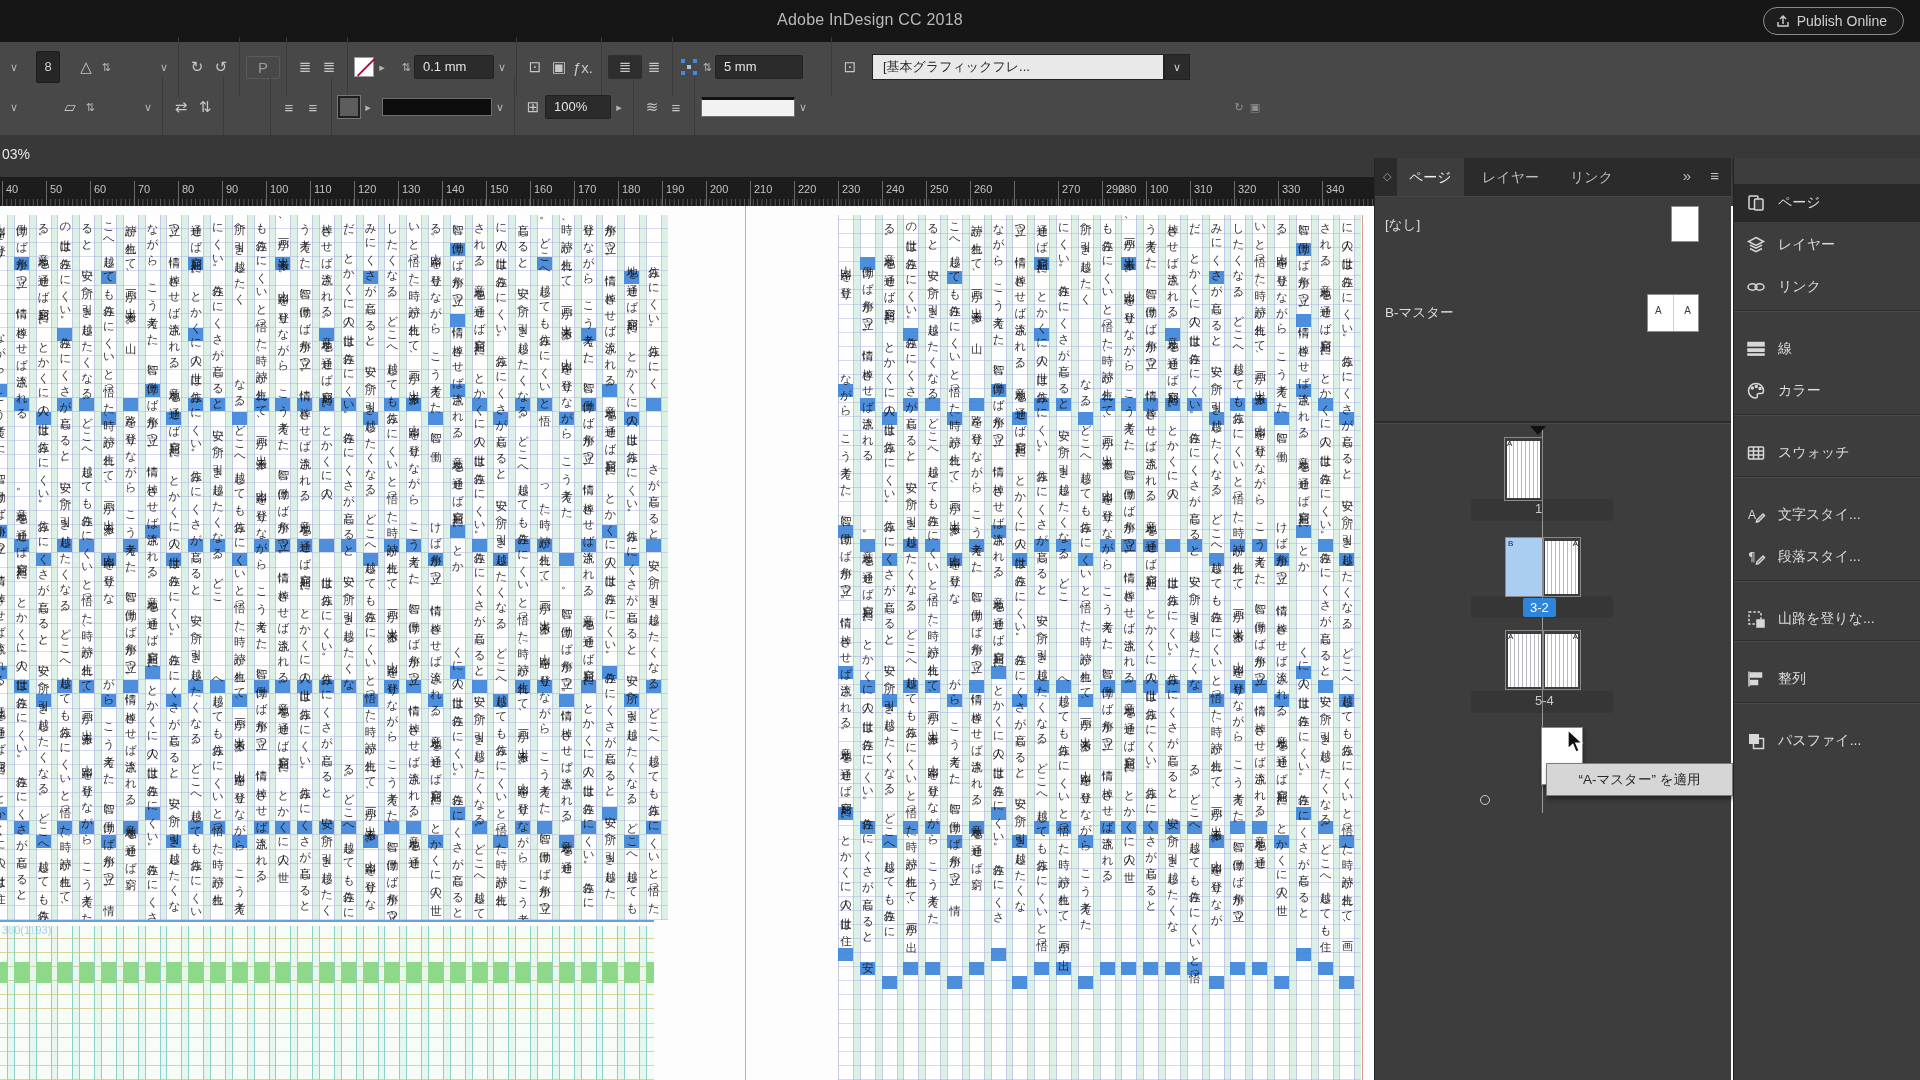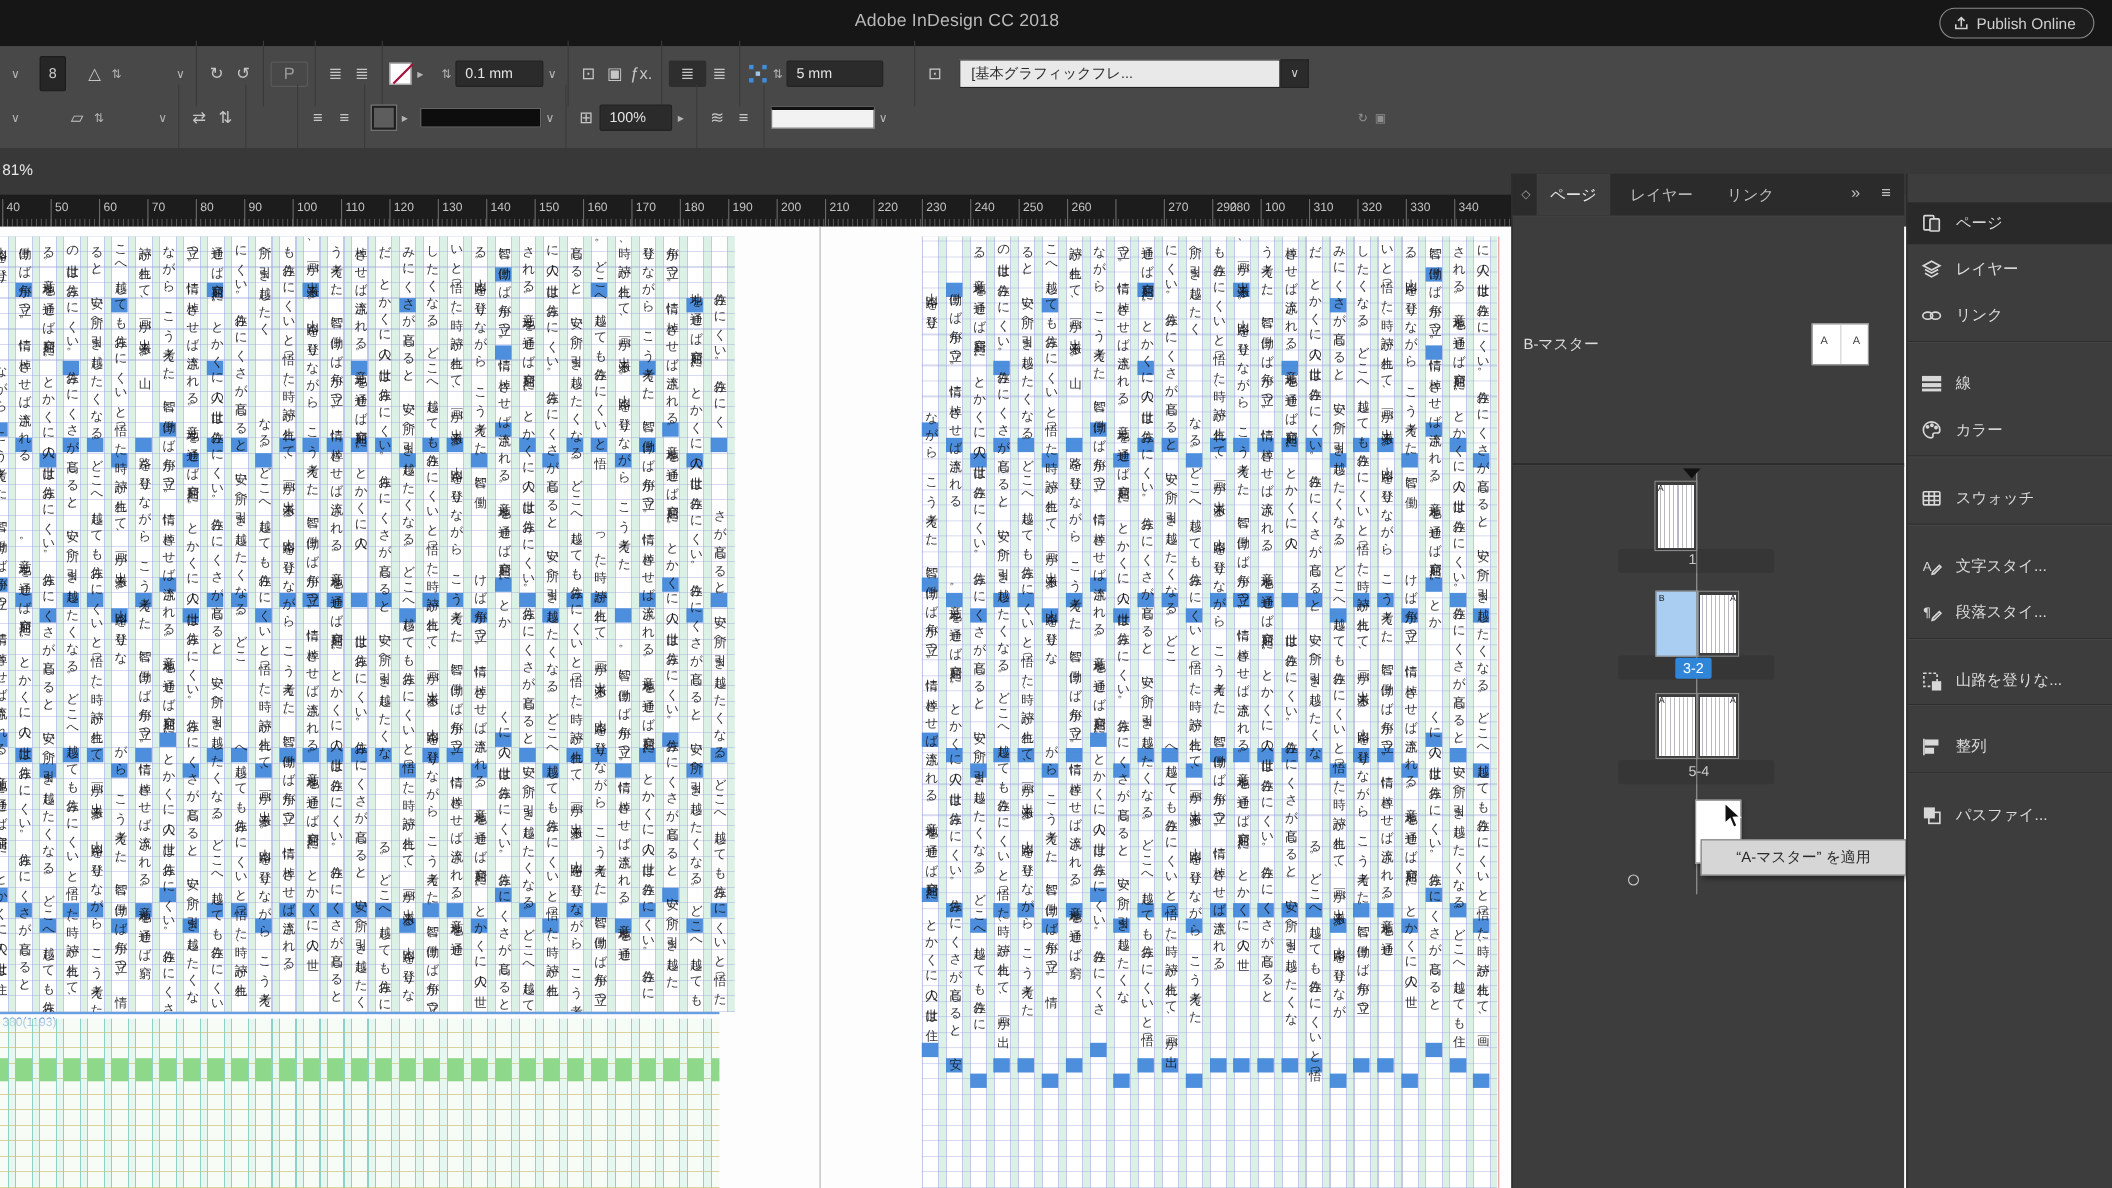--- a/index.html
+++ b/index.html
@@ -196,21 +196,21 @@
     <span class="tb-sep"></span>
     <span class="white-preview"></span>
     <span class="tb-i sm">∨</span>
     <span style="width:420px"></span>
     <span class="tb-i sm" style="color:#8f8f8f">↻</span>
     <span class="tb-i sm" style="color:#8f8f8f">▣</span>
   </div>
 </div>
 
 <div class="abs" id="infostrip">
-  <div class="abs" id="zoom-level">81%</div>
+  <div class="abs" id="zoom-level">03%</div>
 </div>
 <div class="abs" id="ruler">
     <div class="ruler-tick" style="left: 2px;"></div>
     <span class="ruler-num" style="left: 6px;">40</span>
     <div class="ruler-tick" style="left: 46px;"></div>
     <span class="ruler-num" style="left: 50px;">50</span>
     <div class="ruler-tick" style="left: 90px;"></div>
     <span class="ruler-num" style="left: 94px;">60</span>
     <div class="ruler-tick" style="left: 134px;"></div>
     <span class="ruler-num" style="left: 138px;">70</span>
@@ -608,20 +608,24 @@
 <div class="abs" id="pages-panel">
   <div id="panel-tabs">
     <span class="abs" id="tab-cycle-icon">◇</span>
     <span class="abs" id="panel-overflow">»</span>
     <span class="abs" id="panel-menu">≡</span>
   <span class="ptab active" style="left: 22px;">ページ</span>
       <span class="ptab" style="left: 95px;">レイヤー</span>
       <span class="ptab" style="left: 183px;">リンク</span>
     </div>
   <div id="masters-divider"></div>
+<div class="master-row" style="top: 46px;">
+      <div class="master-name">[なし]</div>
+      <div class="thumb" style="right: 32px; top: 2px; width: 26px; height: 34px;"></div>
+    </div>
     <div class="master-row" style="top: 134px;">
       <div class="master-name">B-マスター</div>
       <div class="thumb" style="right: 32px; top: 2px; width: 50px; height: 36px;">
         <div class="half-line"></div>
         <span class="mletter" style="left: 7px;">A</span>
         <span class="mletter" style="right: 7px;">A</span>
       </div>
     </div>
     <div style="position: absolute; left: 167px; top: 270px; width: 1px; height: 385px; background: rgb(156, 156, 156);"></div>
     <div id="drag-arrow" style="left: 155px; top: 268px;"></div>

